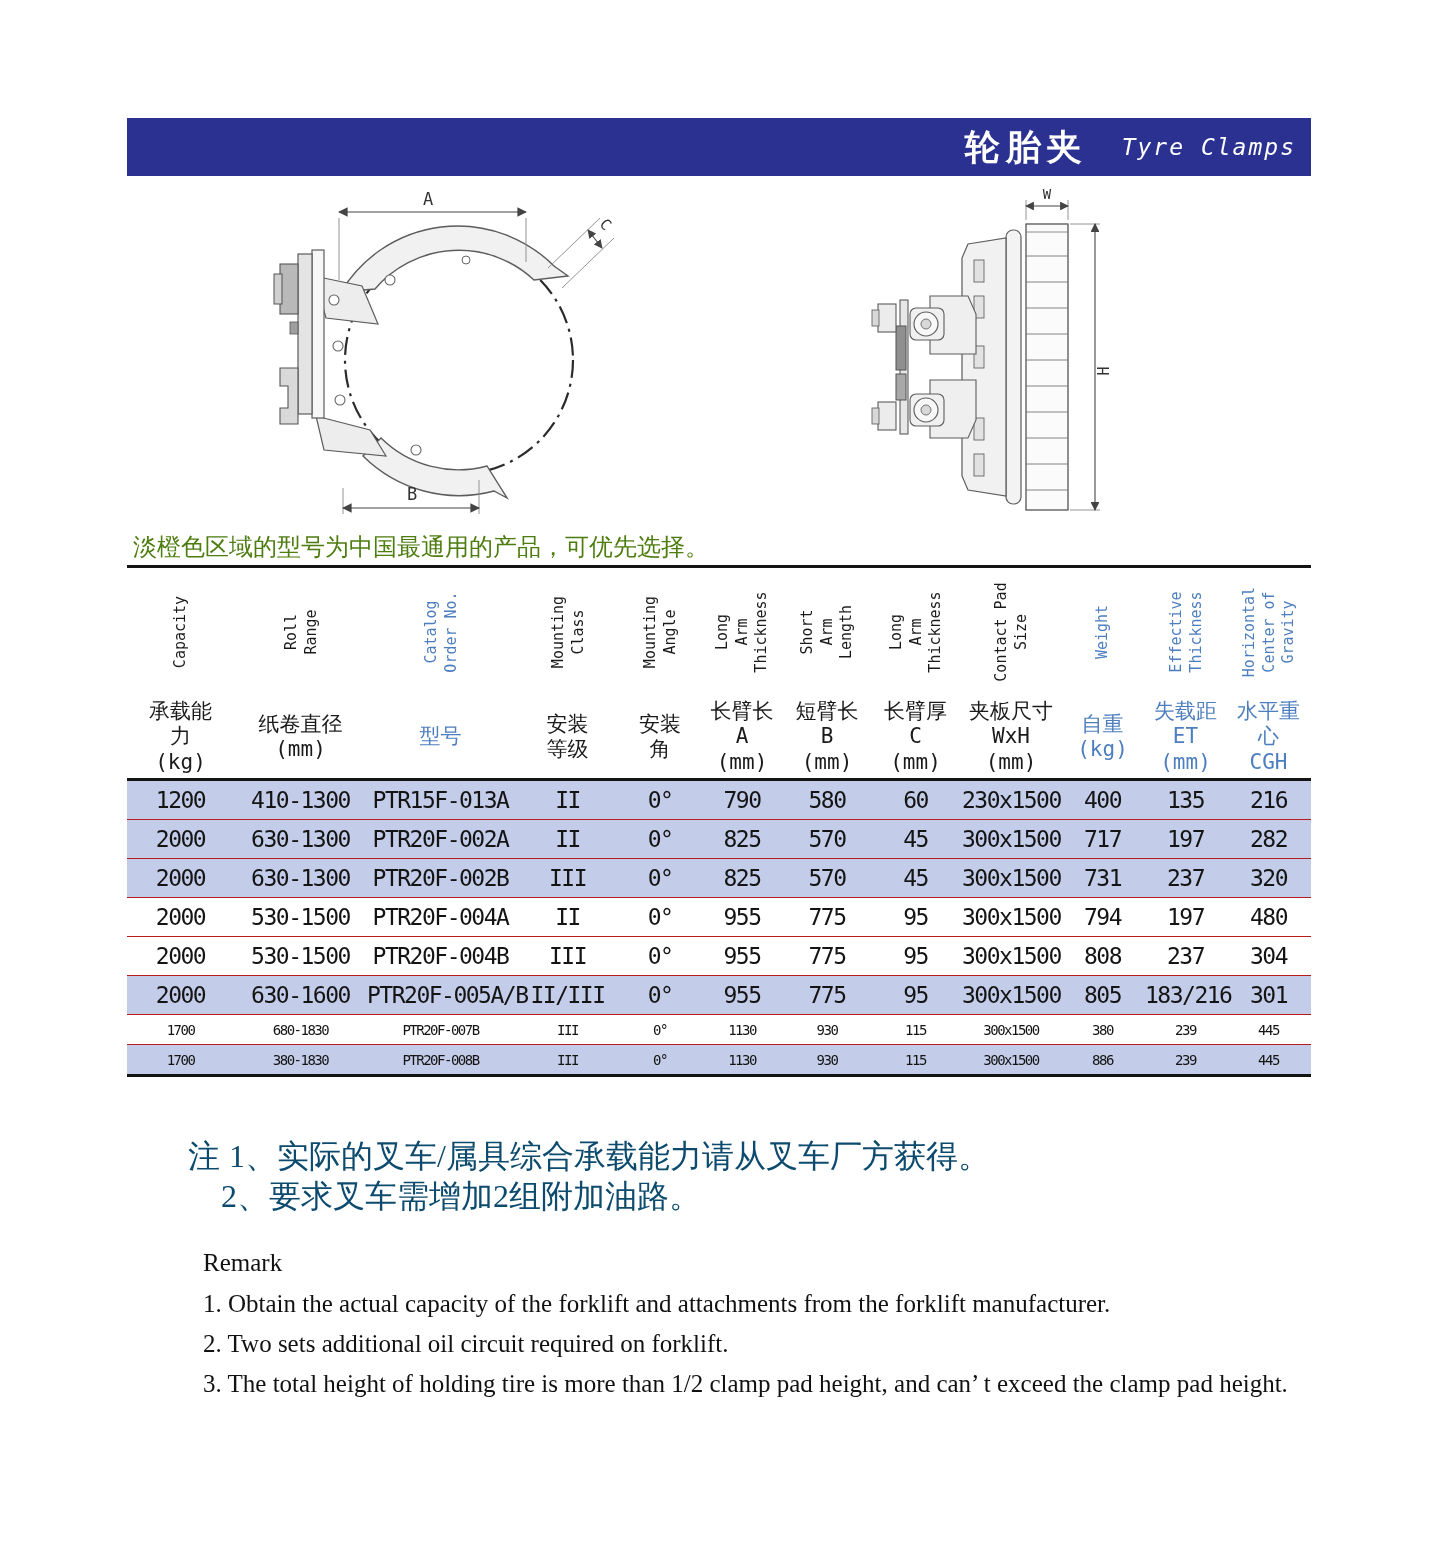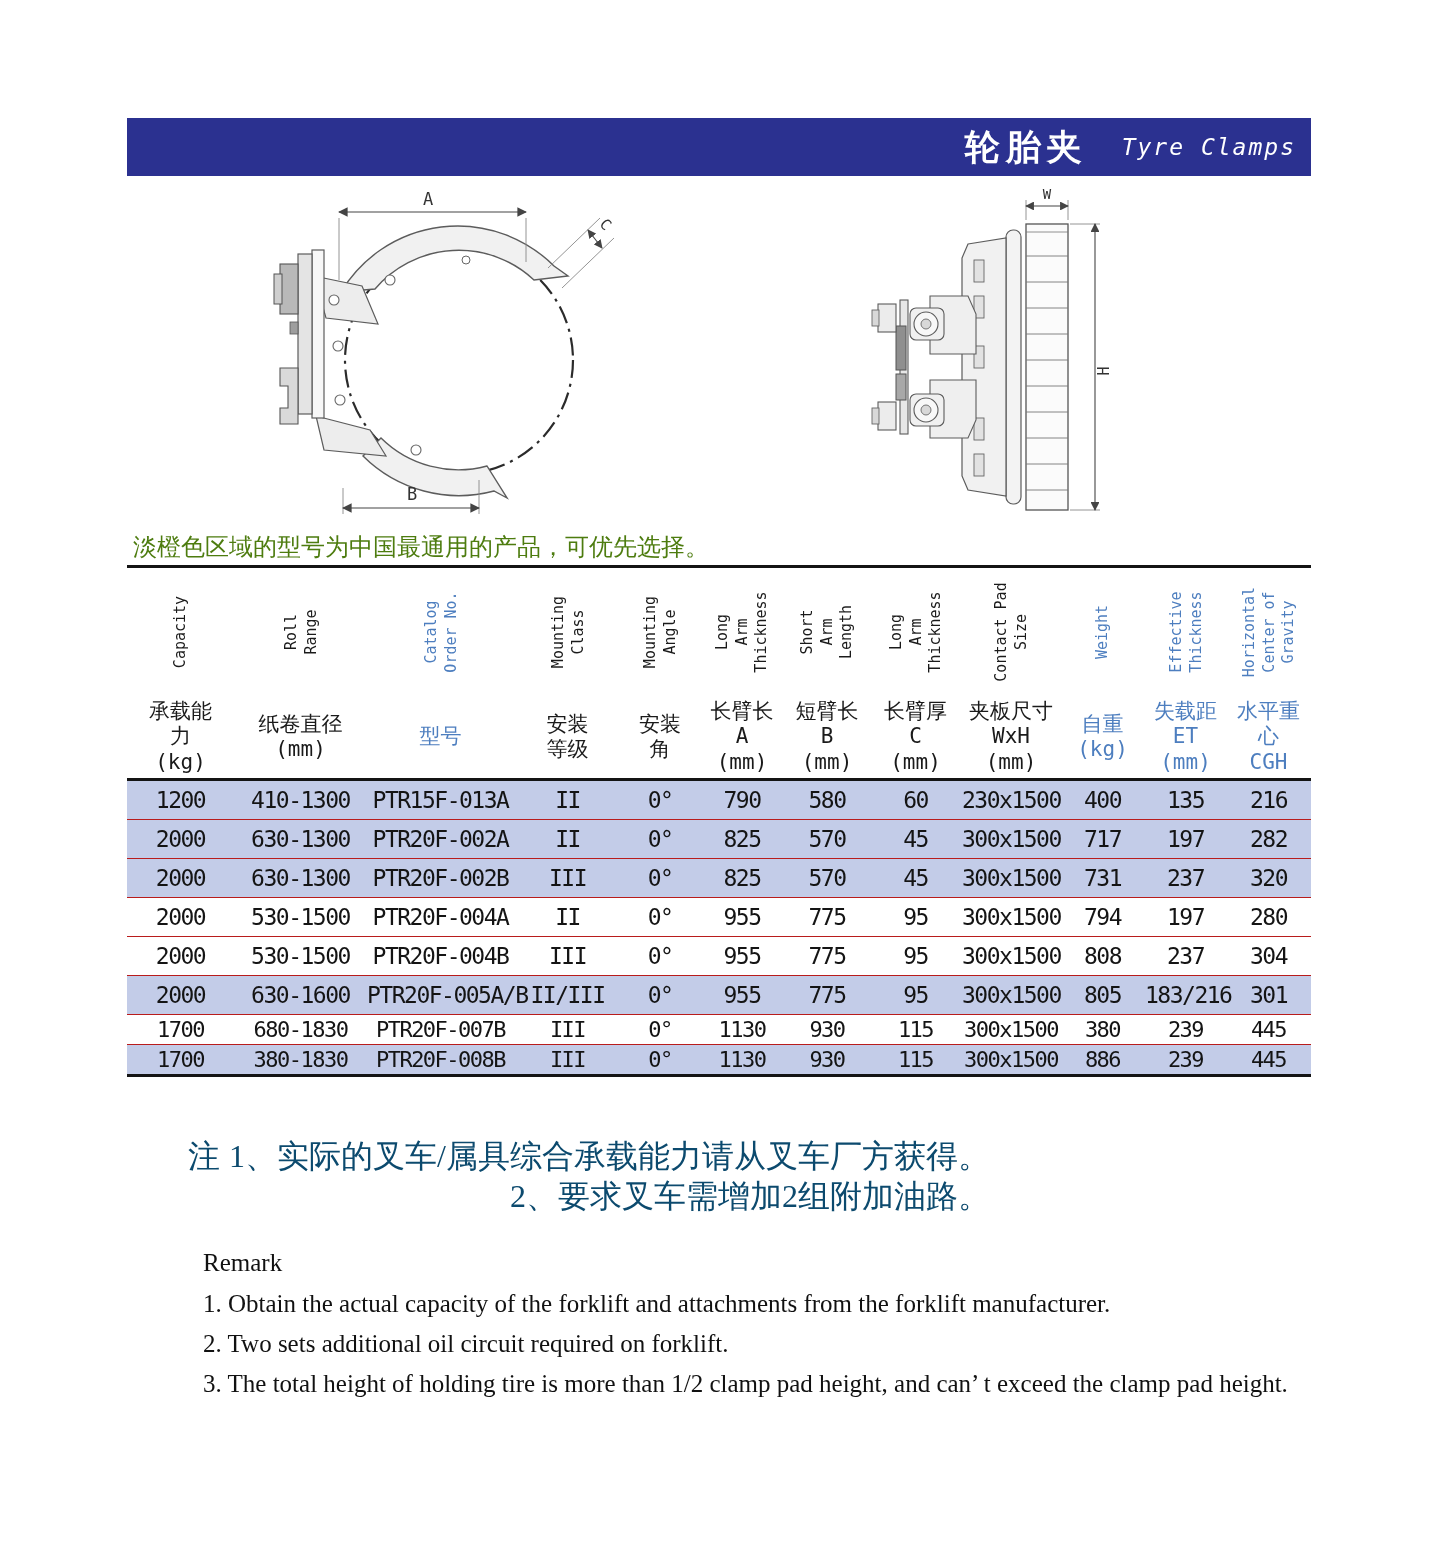--- a/index.html
+++ b/index.html
@@ -41,25 +41,25 @@
     font-size:21px;line-height:1.2;color:#1a1a1a;
   }
   th.accent .rot,th.accent .zhh{color:#4d7ebf;}
   table.spec td{
     padding:0;height:38px;text-align:center;
     font-family:"DejaVu Sans Mono","Liberation Mono",monospace;
     font-size:23px;letter-spacing:-1.5px;color:#141414;white-space:nowrap;
   }
   table.spec tbody tr{border-top:1px solid #b91c1c;background:#ffffff;}
   table.spec tbody tr.hl{background:#c3cce8;}
-  table.spec tbody tr.compact td{height:29px;font-size:22px;}
+  table.spec tbody tr.compact td{height:29px;font-size:14px;}
   
   .zh-notes{position:absolute;left:188px;top:1136px;font-size:32px;line-height:40px;color:#0c4a6e;}
   .zh-notes .first .label{margin-right:9px;}
-  .zh-notes .cont{margin-left:33px;text-align:right;}
+  .zh-notes .cont{margin-left:33px;}
   .remark{position:absolute;left:203px;top:1249px;font-size:25px;color:#111;}
   .remark .heading{margin-bottom:14px;}
   .remark .item{margin-top:14px;line-height:26px;}
   
   .draw svg text{font-family:"DejaVu Sans Mono","Liberation Mono",monospace;fill:#333;}
 </style>
 </head>
 <body>
 
 <div class="title-bar">
@@ -396,21 +396,21 @@
           <td>530-1500</td>
           <td>PTR20F-004A</td>
           <td>II</td>
           <td>0°</td>
           <td>955</td>
           <td>775</td>
           <td>95</td>
           <td>300x1500</td>
           <td>794</td>
           <td>197</td>
-          <td>280</td>
+          <td>480</td>
         </tr>
         <tr>
           <td>2000</td>
           <td>530-1500</td>
           <td>PTR20F-004B</td>
           <td>III</td>
           <td>0°</td>
           <td>955</td>
           <td>775</td>
           <td>95</td>

